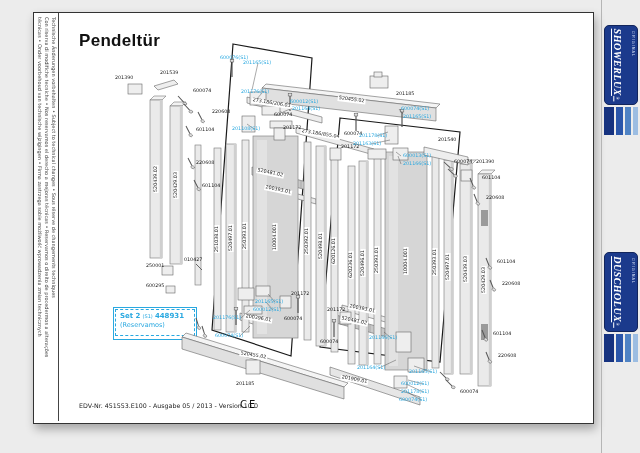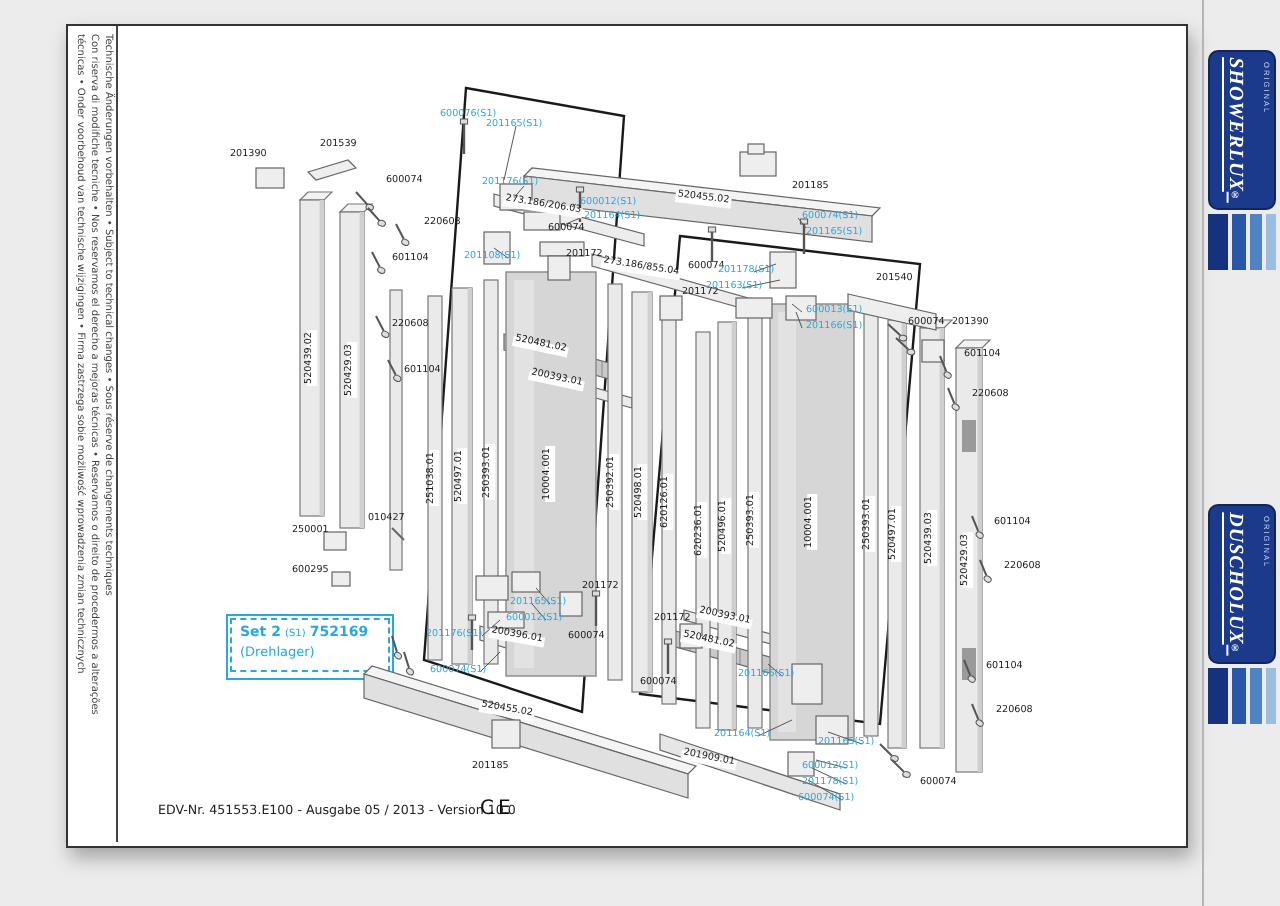--- a/index.html
+++ b/index.html
@@ -46,26 +46,27 @@
 
 <div id="stage">
 
   <div id="sheet">
     <div id="divider"></div>
     <div id="disclaimer">
       <div>Technische Änderungen vorbehalten • Subject to technical changes • Sous réserve de changements techniques</div>
       <div>Con riserva di modifiche tecniche • Nos reservamos el derecho a mejoras técnicas • Reservamos o direito de procedermos a alterações</div>
       <div>técnicas • Onder voorbehoud van technische wijzigingen • Firma zastrzega sobie możliwość wprowadzenia zmian technicznych</div>
     </div>
+    <div id="page-title">Pendeltür</div>
     <div id="setbox">
       <div class="inner">
         <b>Set 2</b>
         <span class="s1">(S1)</span>
-        <b>752169</b><br>
-        <span>(Drehlager)</span>
+        <b>448931</b><br>
+        <span>(Reservamos)</span>
       </div>
     </div>
     <div id="footer">EDV-Nr. 451553.E100 - Ausgabe 05 / 2013 - Version 10.0</div>
     <div id="ce">CE</div>
   </div>
 
   <svg width="640" height="453" viewBox="0 0 640 453">
     <defs>
       <g id="scr">
           <line x1="0" y1="0" x2="7" y2="4.5" stroke="#555" stroke-width="1"></line>

